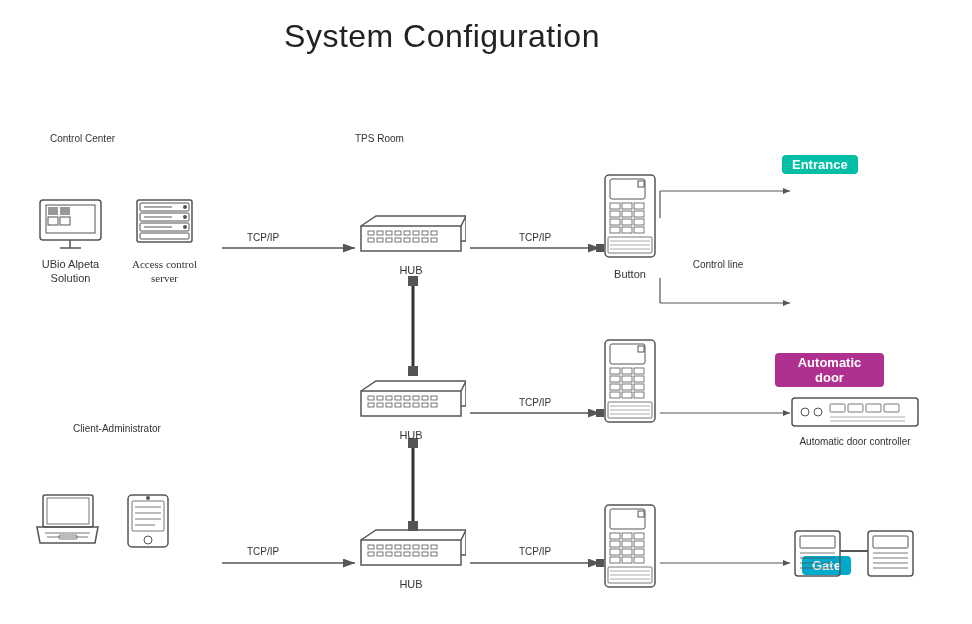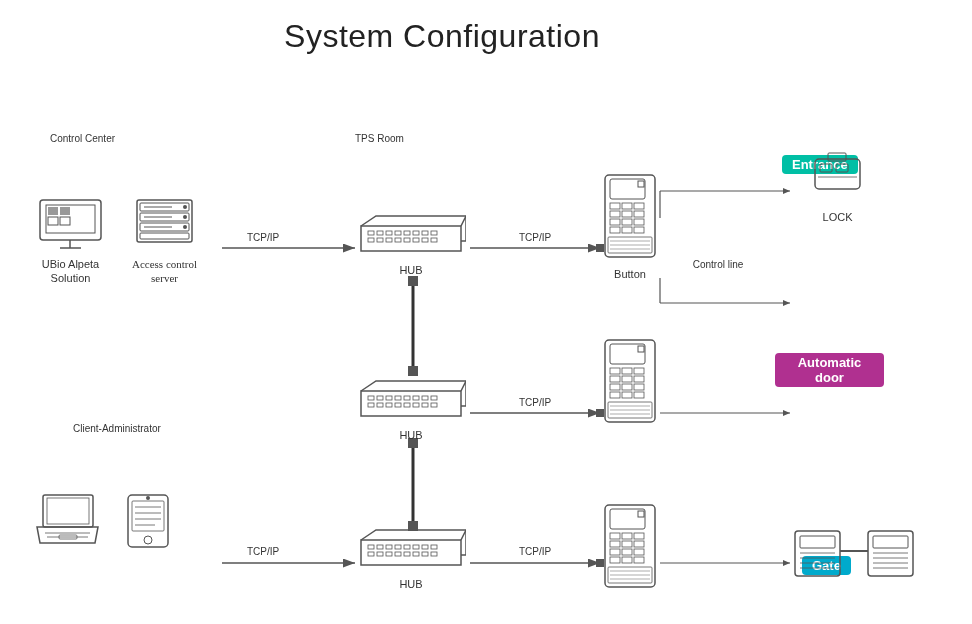--- a/index.html
+++ b/index.html
@@ -338,34 +338,39 @@
         <rect x="10" y="54" width="10" height="6" fill="none" stroke="#555" stroke-width="0.8"></rect>
         <rect x="22" y="54" width="10" height="6" fill="none" stroke="#555" stroke-width="0.8"></rect>
         <rect x="34" y="54" width="10" height="6" fill="none" stroke="#555" stroke-width="0.8"></rect>
         <rect x="8" y="64" width="44" height="16" rx="1" fill="none" stroke="#555" stroke-width="0.8"></rect>
         <line x1="10" y1="68" x2="50" y2="68" stroke="#555" stroke-width="0.5"></line>
         <line x1="10" y1="72" x2="50" y2="72" stroke="#555" stroke-width="0.5"></line>
         <line x1="10" y1="76" x2="50" y2="76" stroke="#555" stroke-width="0.5"></line>
       </svg>
     </div>
 
-    <div class="device" style="left:810px; top:88px;">
-      <svg width="55" height="55" viewBox="0 0 55 55">
-
-        <rect x="5" y="8" width="45" height="30" rx="4" fill="none" stroke="#555" stroke-width="1.5"></rect>
-        <rect x="10" y="13" width="12" height="8" rx="1" fill="none" stroke="#555" stroke-width="1"></rect>
-        <rect x="26" y="13" width="12" height="8" rx="1" fill="none" stroke="#555" stroke-width="1"></rect>
-        <line x1="8" y1="26" x2="47" y2="26" stroke="#555" stroke-width="0.8"></line>
-
-        <rect x="18" y="2" width="18" height="8" rx="1" fill="none" stroke="#555" stroke-width="1"></rect>
-      </svg>
-      <div class="device-label">LOCK</div>
-    </div>
-
-
+
+
+    <div class="device" style="left:790px; top:330px;">
+      <svg width="130" height="38" viewBox="0 0 130 38">
+
+        <rect x="2" y="5" width="126" height="28" rx="3" fill="none" stroke="#555" stroke-width="1.5"></rect>
+
+        <circle cx="15" cy="19" r="4" fill="none" stroke="#555" stroke-width="1"></circle>
+        <circle cx="28" cy="19" r="4" fill="none" stroke="#555" stroke-width="1"></circle>
+
+        <rect x="40" y="11" width="15" height="8" rx="1" fill="none" stroke="#555" stroke-width="0.8"></rect>
+        <rect x="58" y="11" width="15" height="8" rx="1" fill="none" stroke="#555" stroke-width="0.8"></rect>
+        <rect x="76" y="11" width="15" height="8" rx="1" fill="none" stroke="#555" stroke-width="0.8"></rect>
+        <rect x="94" y="11" width="15" height="8" rx="1" fill="none" stroke="#555" stroke-width="0.8"></rect>
+        <line x1="40" y1="24" x2="115" y2="24" stroke="#555" stroke-width="0.5"></line>
+        <line x1="40" y1="28" x2="115" y2="28" stroke="#555" stroke-width="0.5"></line>
+      </svg>
+      <div class="device-label" style="font-size:10px;">Automatic door controller</div>
+    </div>
 
     <div class="device" style="left:790px; top:458px;">
       <svg width="130" height="60" viewBox="0 0 130 60">
 
         <rect x="5" y="10" width="45" height="45" rx="3" fill="none" stroke="#555" stroke-width="1.5"></rect>
         <rect x="10" y="15" width="35" height="12" rx="1" fill="none" stroke="#555" stroke-width="1"></rect>
         <line x1="10" y1="32" x2="45" y2="32" stroke="#555" stroke-width="0.8"></line>
         <line x1="10" y1="37" x2="45" y2="37" stroke="#555" stroke-width="0.8"></line>
         <line x1="10" y1="42" x2="45" y2="42" stroke="#555" stroke-width="0.8"></line>
         <line x1="10" y1="47" x2="45" y2="47" stroke="#555" stroke-width="0.8"></line>

